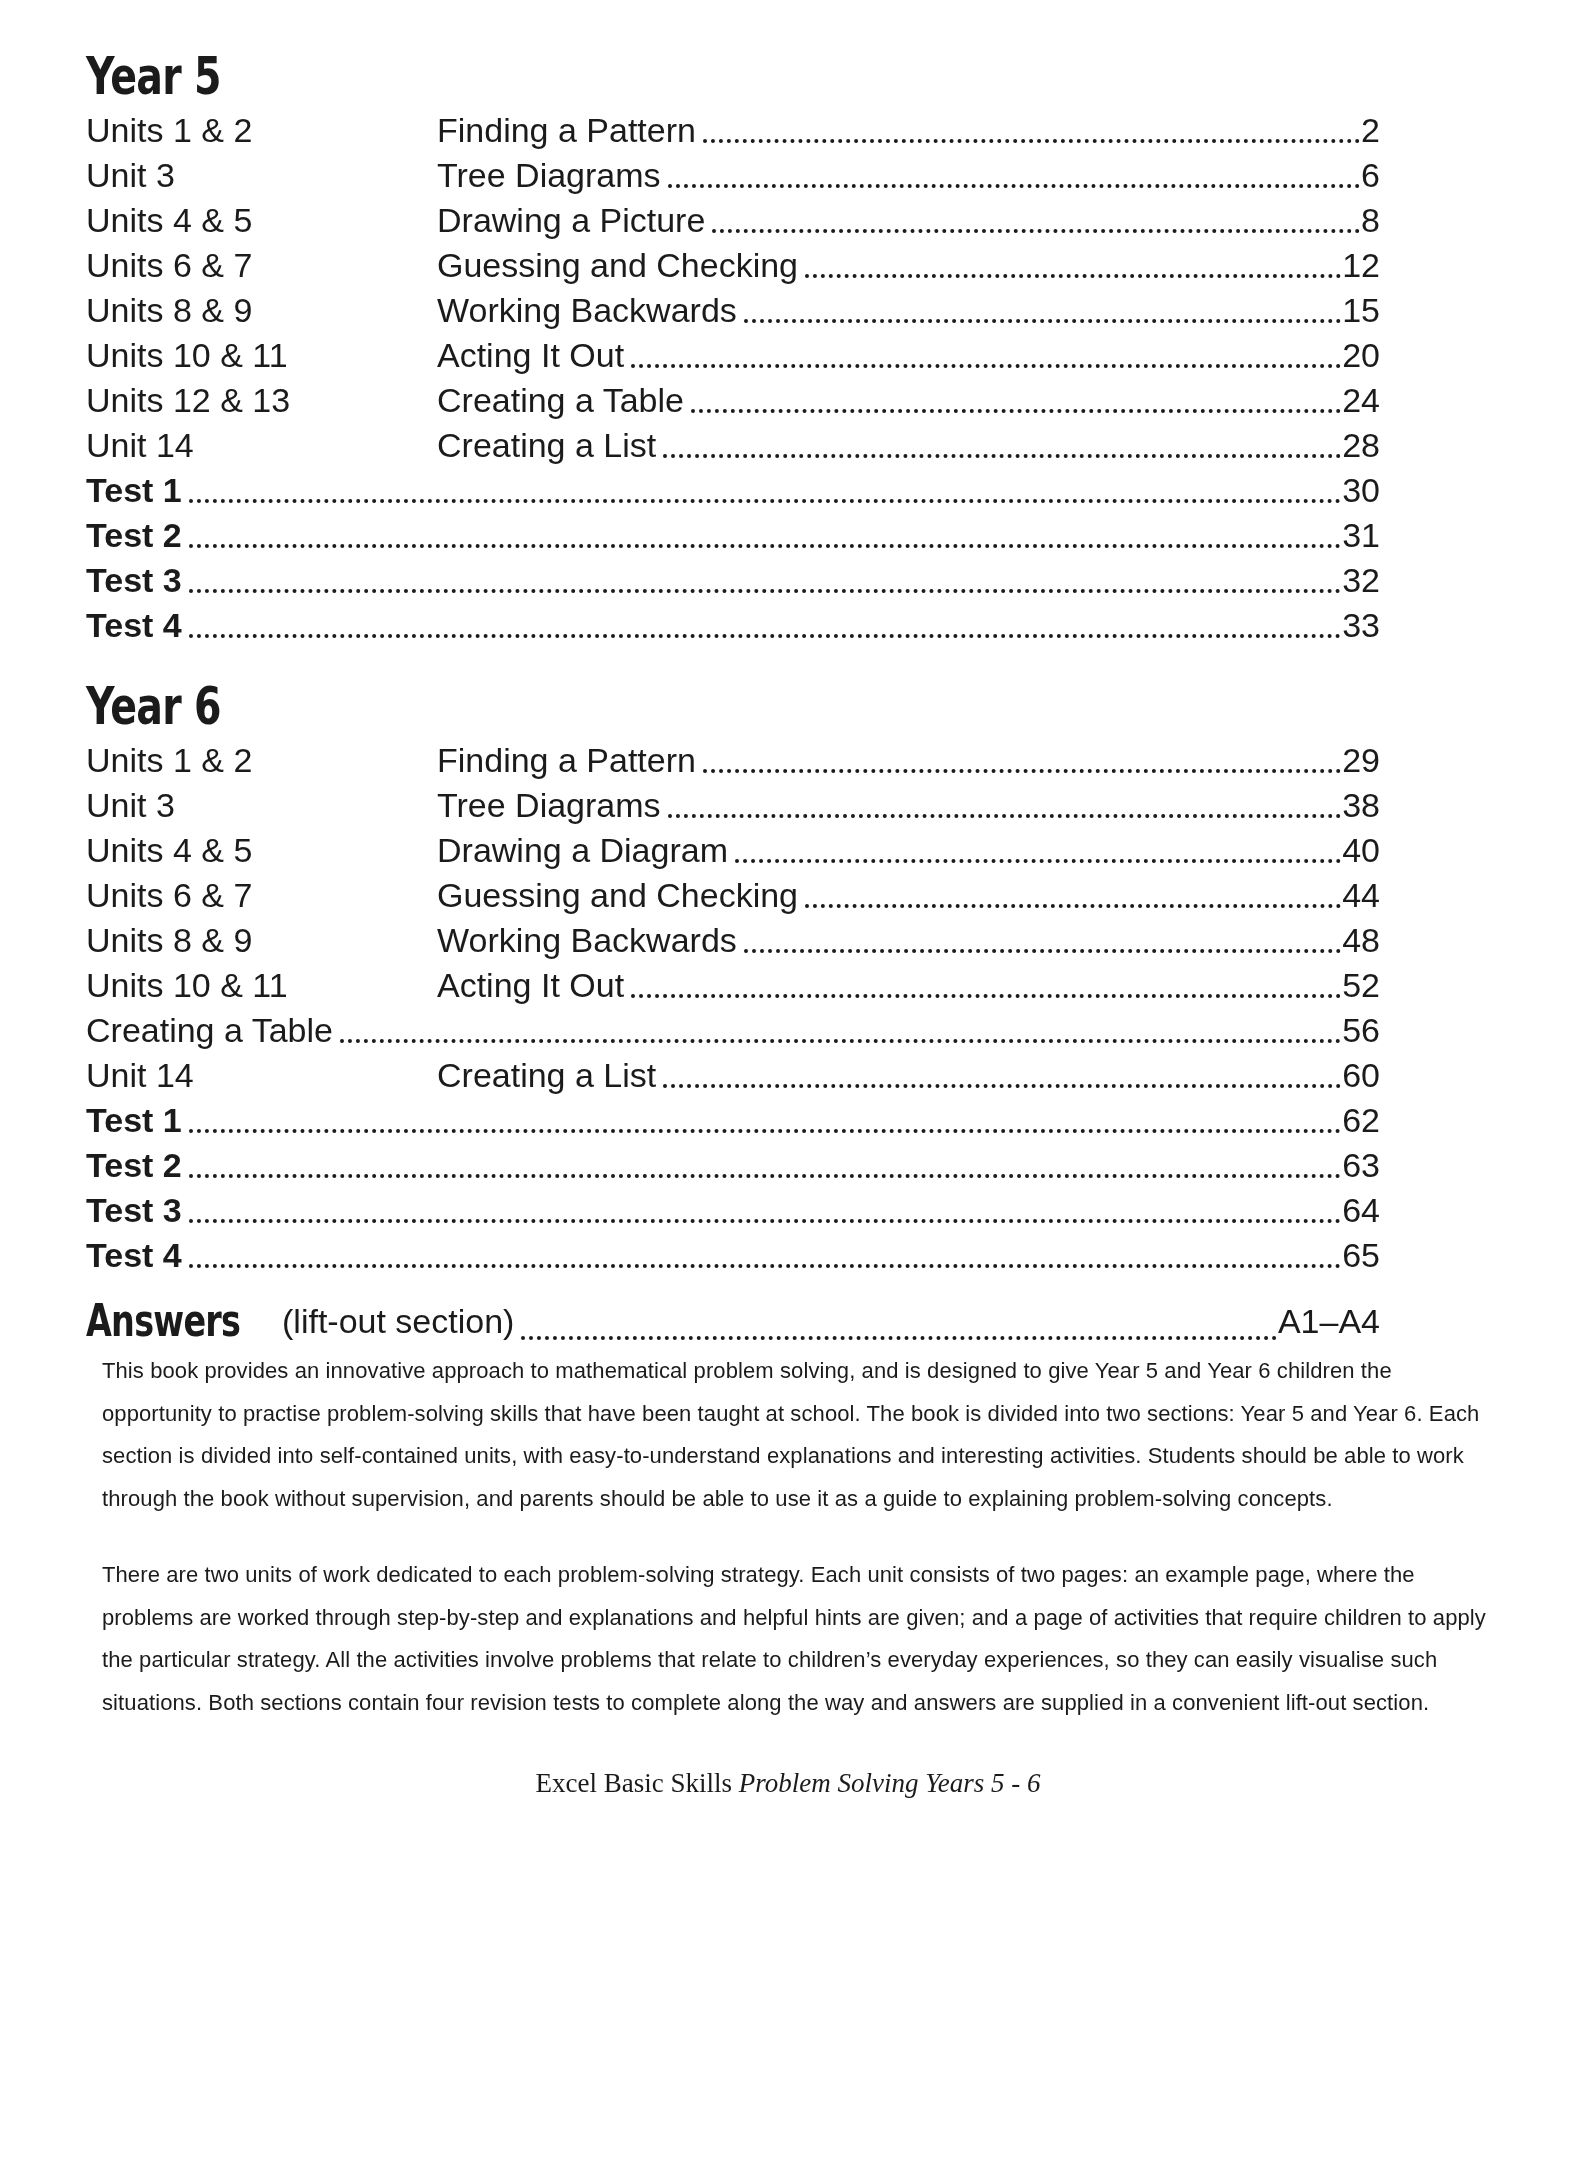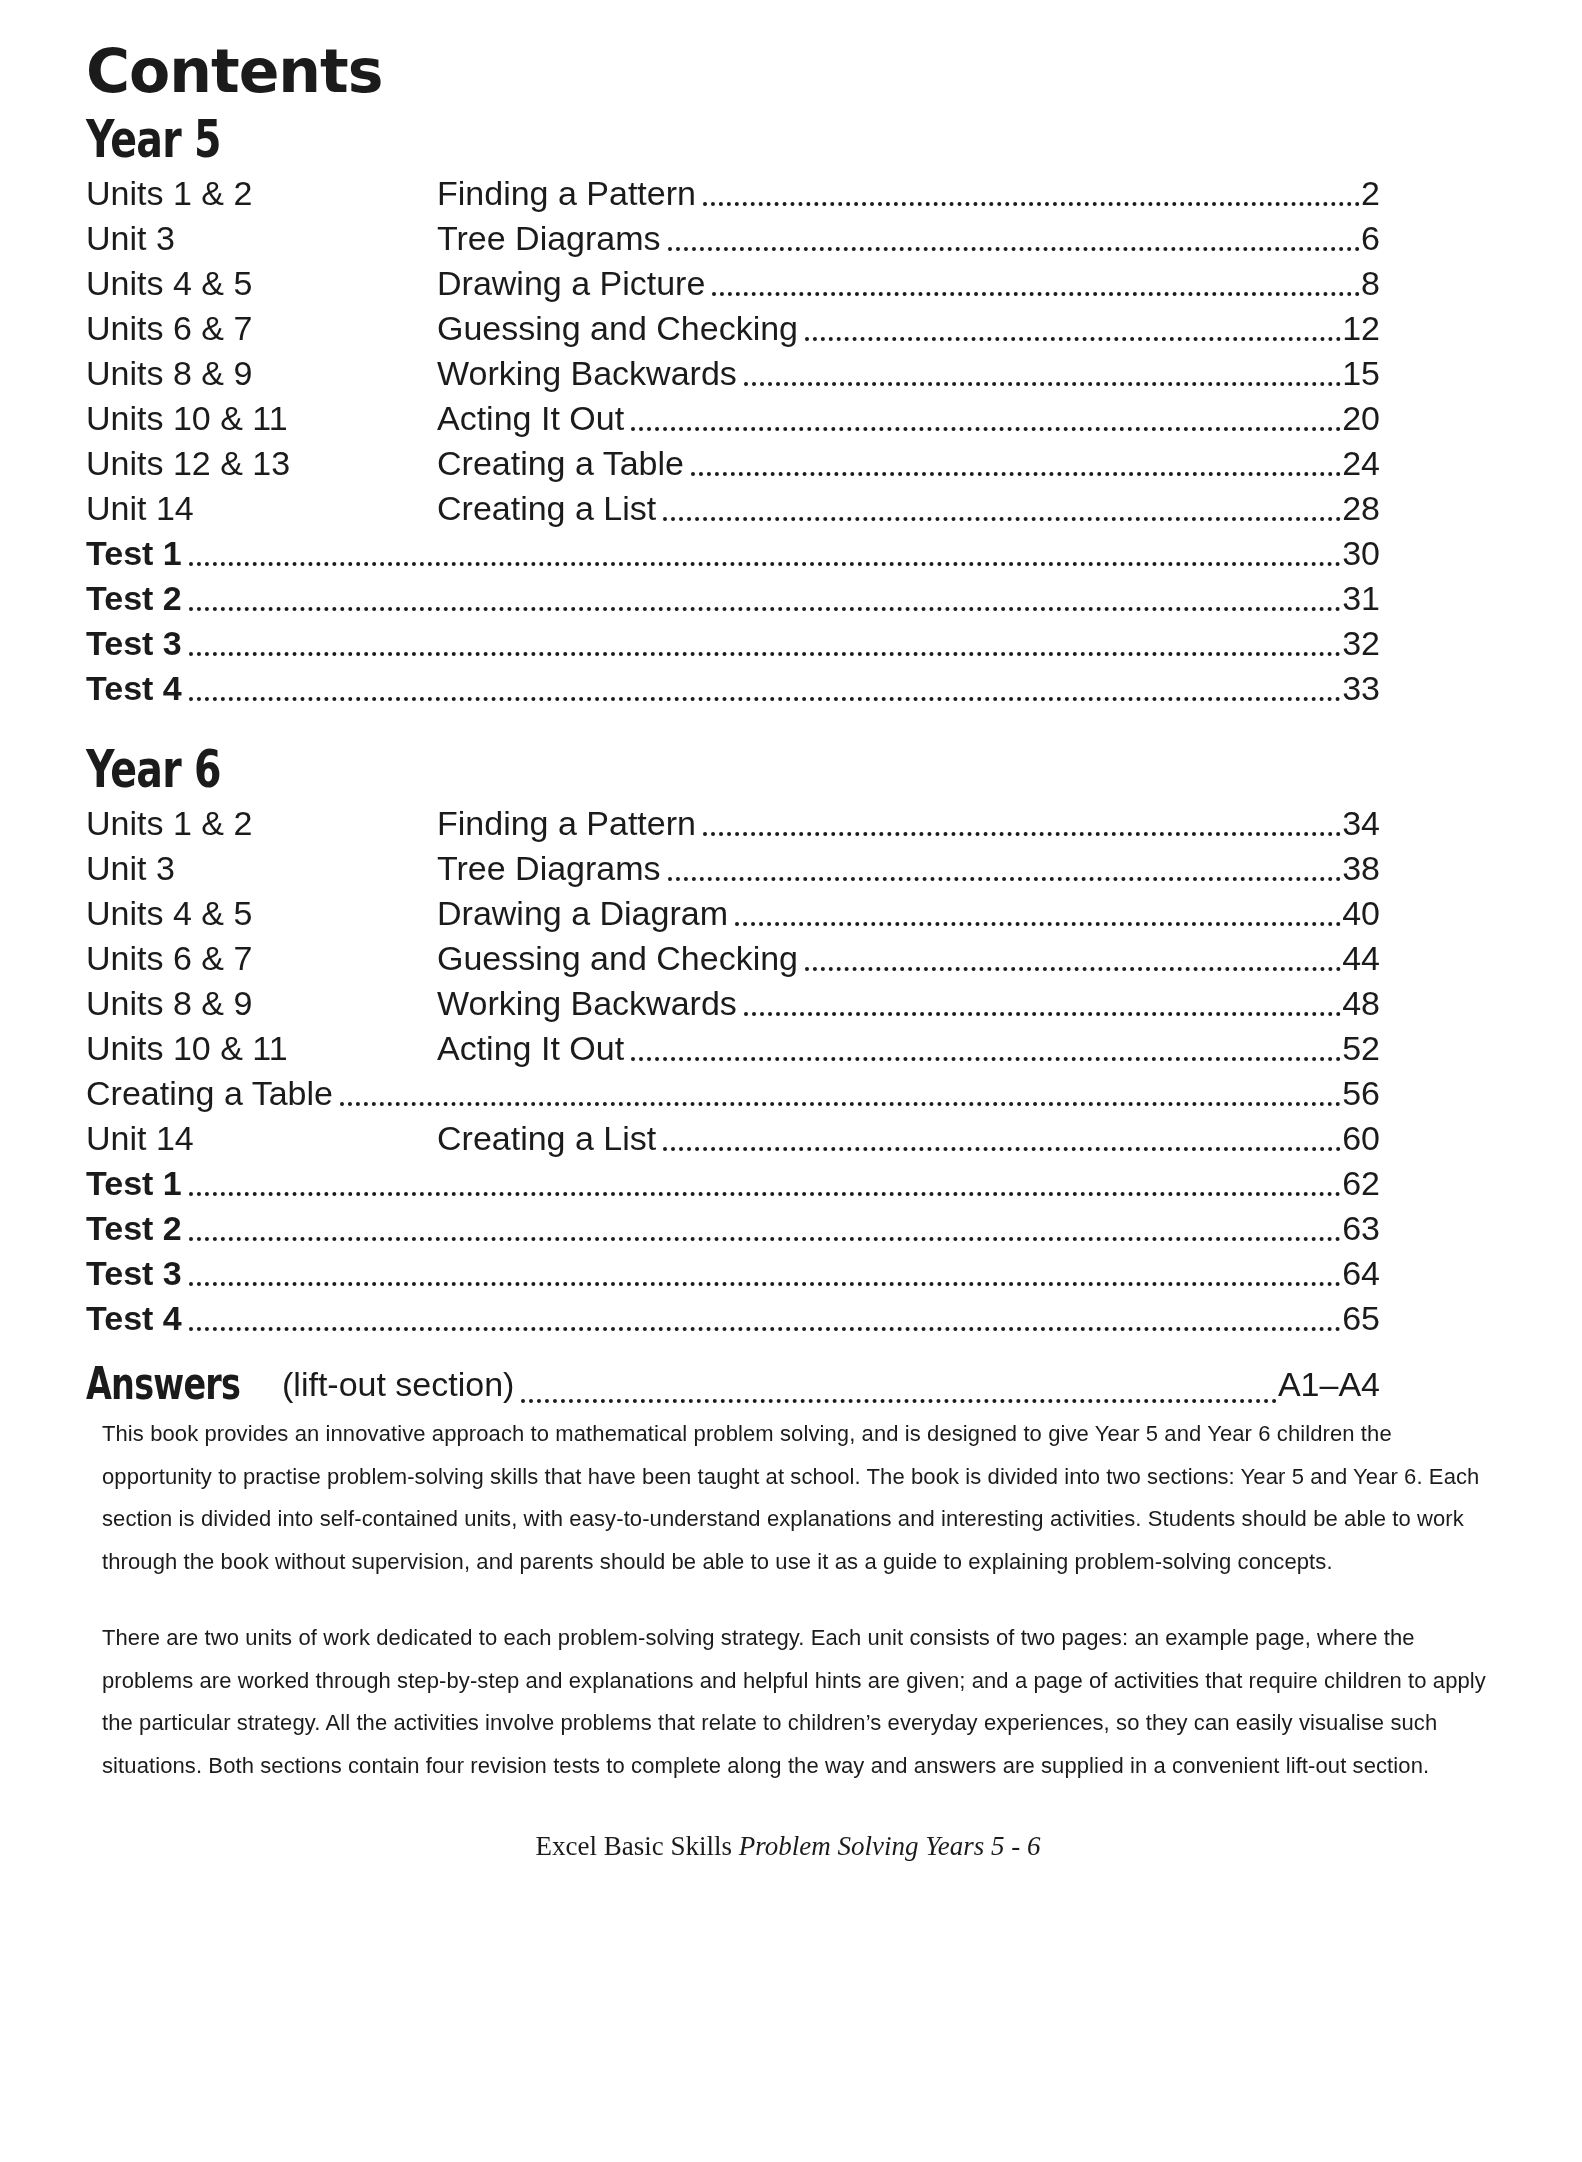--- a/index.html
+++ b/index.html
@@ -78,21 +78,20 @@
   }
   .footer .italic { font-style:italic; }
 
   .gap-after-tests { height:22px; }
 </style>
 </head>
 <body>
 
 <div class="page">
 
-  <h1 class="h-contents">Contents</h1>
 
   <h2 class="h-year">Year 5</h2>
 
   <div class="toc">
     <div class="row">
       <span class="col-unit">Units 1 &amp; 2</span>
       <span class="col-title">Finding a Pattern</span>
       <span class="leader"></span>
       <span class="col-page">2</span>
     </div>
@@ -163,21 +162,21 @@
 
   <div class="gap-after-tests"></div>
 
   <h2 class="h-year">Year 6</h2>
 
   <div class="toc">
     <div class="row">
       <span class="col-unit">Units 1 &amp; 2</span>
       <span class="col-title">Finding a Pattern</span>
       <span class="leader"></span>
-      <span class="col-page">34</span>
+      <span class="col-page">29</span>
     </div>
     <div class="row">
       <span class="col-unit">Unit 3</span>
       <span class="col-title">Tree Diagrams</span>
       <span class="leader"></span>
       <span class="col-page">38</span>
     </div>
     <div class="row">
       <span class="col-unit">Units 4 &amp; 5</span>
       <span class="col-title">Drawing a Diagram</span>

